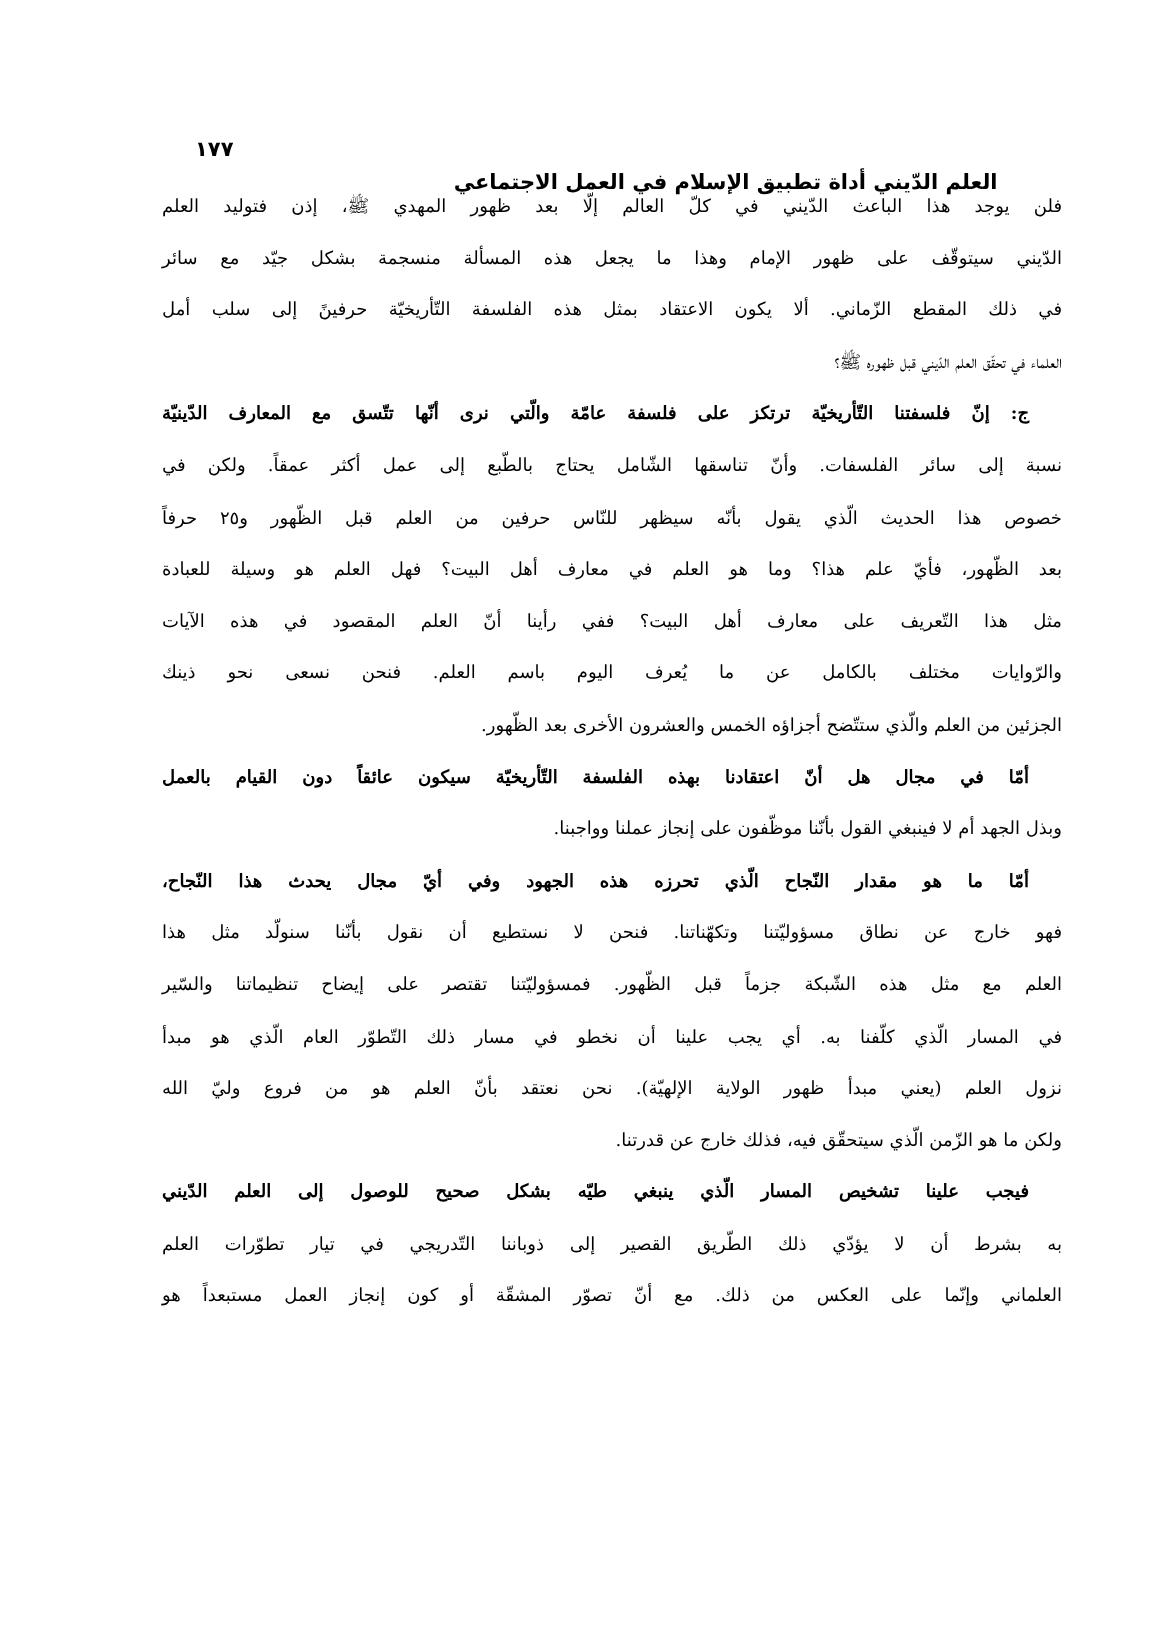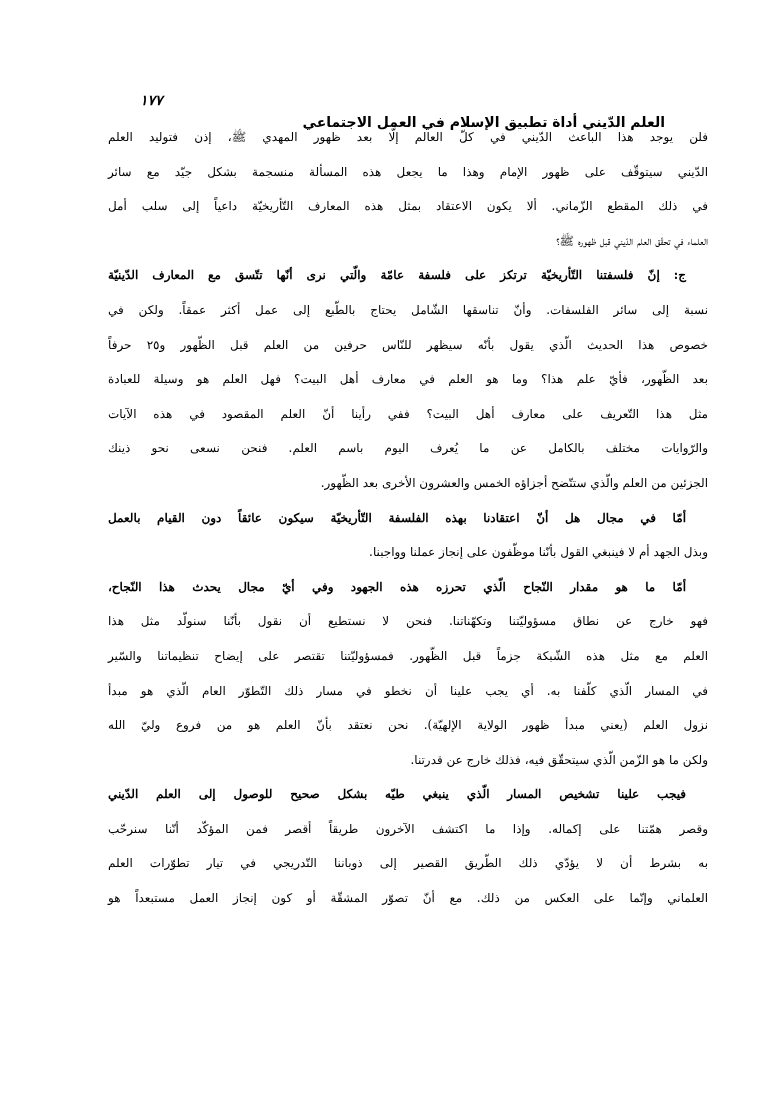--- a/index.html
+++ b/index.html
@@ -35,22 +35,21 @@
       font-size: 14px;
       font-weight: bold;
       font-family: "DejaVu Sans", "Liberation Sans", sans-serif;
     }
     .running-header .header-title {
       white-space: nowrap;
       margin-top: 44px;
     }
     .running-header .page-number {
       white-space: nowrap;
-      margin-left: 10px;
-      font-style: italic;
+      margin-left: 0;
     }
     .body-text {
       position: absolute;
       top: 120px;
       left: 95px;
       width: 600px;
       direction: rtl;
       font-size: 12px;
       line-height: 34.6px;
       font-family: "DejaVu Serif", "Liberation Serif", serif;
@@ -80,21 +79,21 @@
   <div class="running-header">
     <span class="header-title">العلم الدّيني أداة تطبيق الإسلام في العمل الاجتماعي</span>
     <span class="page-number">١٧٧</span>
   </div>
 
   <div class="body-text">
 
     <div>
       <span class="line">فلن يوجد هذا الباعث الدّيني في كلّ العالم إلّا بعد ظهور المهدي ﷺ، إذن فتوليد العلم</span>
       <span class="line">الدّيني سيتوقّف على ظهور الإمام وهذا ما يجعل هذه المسألة منسجمة بشكل جيّد مع سائر</span>
-      <span class="line">في ذلك المقطع الزّماني. ألا يكون الاعتقاد بمثل هذه المعارف التّأريخيّة داعياً إلى سلب أمل</span>
+      <span class="line">في ذلك المقطع الزّماني. ألا يكون الاعتقاد بمثل هذه الفلسفة التّأريخيّة حرفينً إلى سلب أمل</span>
       <span class="line last">العلماء في تحقّق العلم الدّيني قبل ظهوره ﷺ؟</span>
     </div>
 
     <div>
       <span class="line indent">ج: إنّ فلسفتنا التّأريخيّة ترتكز على فلسفة عامّة والّتي نرى أنّها تتّسق مع المعارف الدّينيّة</span>
       <span class="line">نسبة إلى سائر الفلسفات. وأنّ تناسقها الشّامل يحتاج بالطّبع إلى عمل أكثر عمقاً. ولكن في</span>
       <span class="line">خصوص هذا الحديث الّذي يقول بأنّه سيظهر للنّاس حرفين من العلم قبل الظّهور و٢٥ حرفاً</span>
       <span class="line">بعد الظّهور، فأيّ علم هذا؟ وما هو العلم في معارف أهل البيت؟ فهل العلم هو وسيلة للعبادة</span>
       <span class="line">مثل هذا التّعريف على معارف أهل البيت؟ ففي رأينا أنّ العلم المقصود في هذه الآيات</span>
       <span class="line">والرّوايات مختلف بالكامل عن ما يُعرف اليوم باسم العلم. فنحن نسعى نحو ذينك</span>
@@ -110,19 +109,18 @@
       <span class="line indent">أمّا ما هو مقدار النّجاح الّذي تحرزه هذه الجهود وفي أيّ مجال يحدث هذا النّجاح،</span>
       <span class="line">فهو خارج عن نطاق مسؤوليّتنا وتكهّناتنا. فنحن لا نستطيع أن نقول بأنّنا سنولّد مثل هذا</span>
       <span class="line">العلم مع مثل هذه الشّبكة جزماً قبل الظّهور. فمسؤوليّتنا تقتصر على إيضاح تنظيماتنا والسّير</span>
       <span class="line">في المسار الّذي كلّفنا به. أي يجب علينا أن نخطو في مسار ذلك التّطوّر العام الّذي هو مبدأ</span>
       <span class="line">نزول العلم (يعني مبدأ ظهور الولاية الإلهيّة). نحن نعتقد بأنّ العلم هو من فروع وليّ الله</span>
       <span class="line last">ولكن ما هو الزّمن الّذي سيتحقّق فيه، فذلك خارج عن قدرتنا.</span>
     </div>
 
     <div>
       <span class="line indent">فيجب علينا تشخيص المسار الّذي ينبغي طيّه بشكل صحيح للوصول إلى العلم الدّيني</span>
-      <span class="line">وقصر همّتنا على إكماله. وإذا ما اكتشف الآخرون طريقاً أقصر فمن المؤكّد أنّنا سنرحّب</span>
       <span class="line">به بشرط أن لا يؤدّي ذلك الطّريق القصير إلى ذوباننا التّدريجي في تيار تطوّرات العلم</span>
       <span class="line">العلماني وإنّما على العكس من ذلك. مع أنّ تصوّر المشقّة أو كون إنجاز العمل مستبعداً هو</span>
     </div>
 
   </div>
 </div>
 
 </body></html>

